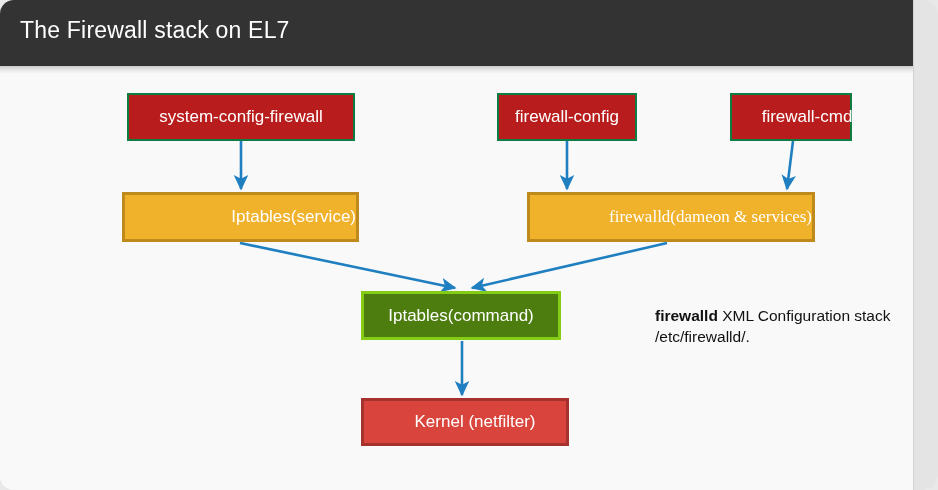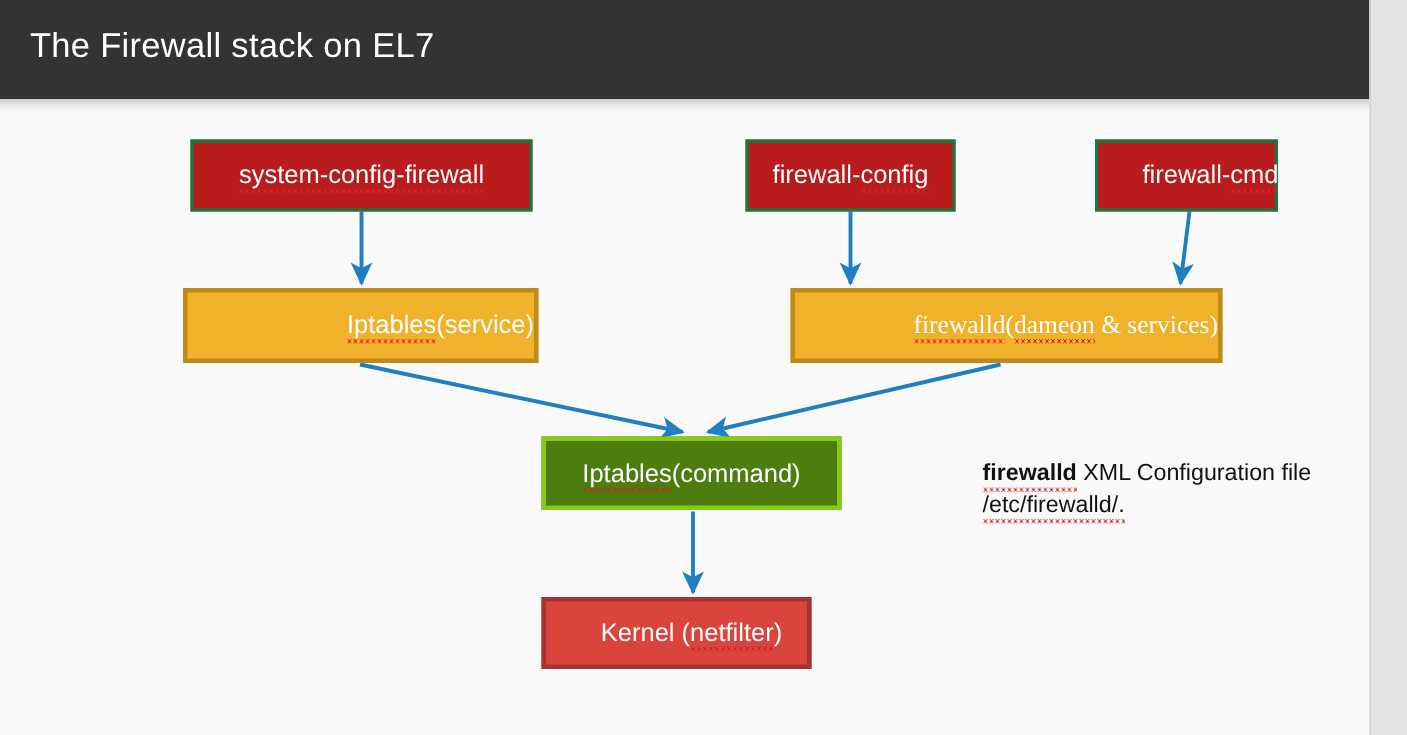--- a/index.html
+++ b/index.html
@@ -14,20 +14,21 @@
     background: #e9e9e9;
     font-family: "Liberation Sans", sans-serif;
   }
 
   #slide {
     position: relative;
     width: 938px;
     height: 490px;
     background: #f9f9f9;
     overflow: hidden;
+    border-radius: 14px;
   }
 
   
   .right-gutter {
     position: absolute;
     left: 913px;
     top: 0;
     width: 25px;
     height: 490px;
     background: #e4e4e4;
@@ -179,25 +180,25 @@
   </div>
 
   <div class="node node-orange" style="left:527px; top:192px; width:288px; height:50px;font-family:Liberation Serif, serif;">
     <span><span class="sq">firewalld</span>(<span class="sq">dameon</span> &amp; services)</span>
   </div>
 
   <div class="node node-blue" style="left:361px; top:291px; width:200px; height:49px;">
     <span><span class="sq">Iptables</span>(command)</span>
   </div>
 
-  <div class="node node-red" style="left:361px; top:398px; width:180px; height:48px;padding-left:20px;">
+  <div class="node node-red" style="left:361px; top:398px; width:208px; height:48px;padding-left:20px;">
     <span>Kernel (<span class="sq">netfilter</span>)</span>
   </div>
 
 
   <div class="note note-right">
-    <div><b class="sq">firewalld</b><span> XML Configuration file</span></div>
+    <div><b class="sq">firewalld</b><span> XML Configuration stack</span></div>
     <div><span class="sq">/etc/firewalld/.</span></div>
   </div>
 
   <div class="right-gutter"></div>
 
 </div>
 
 </body></html>

